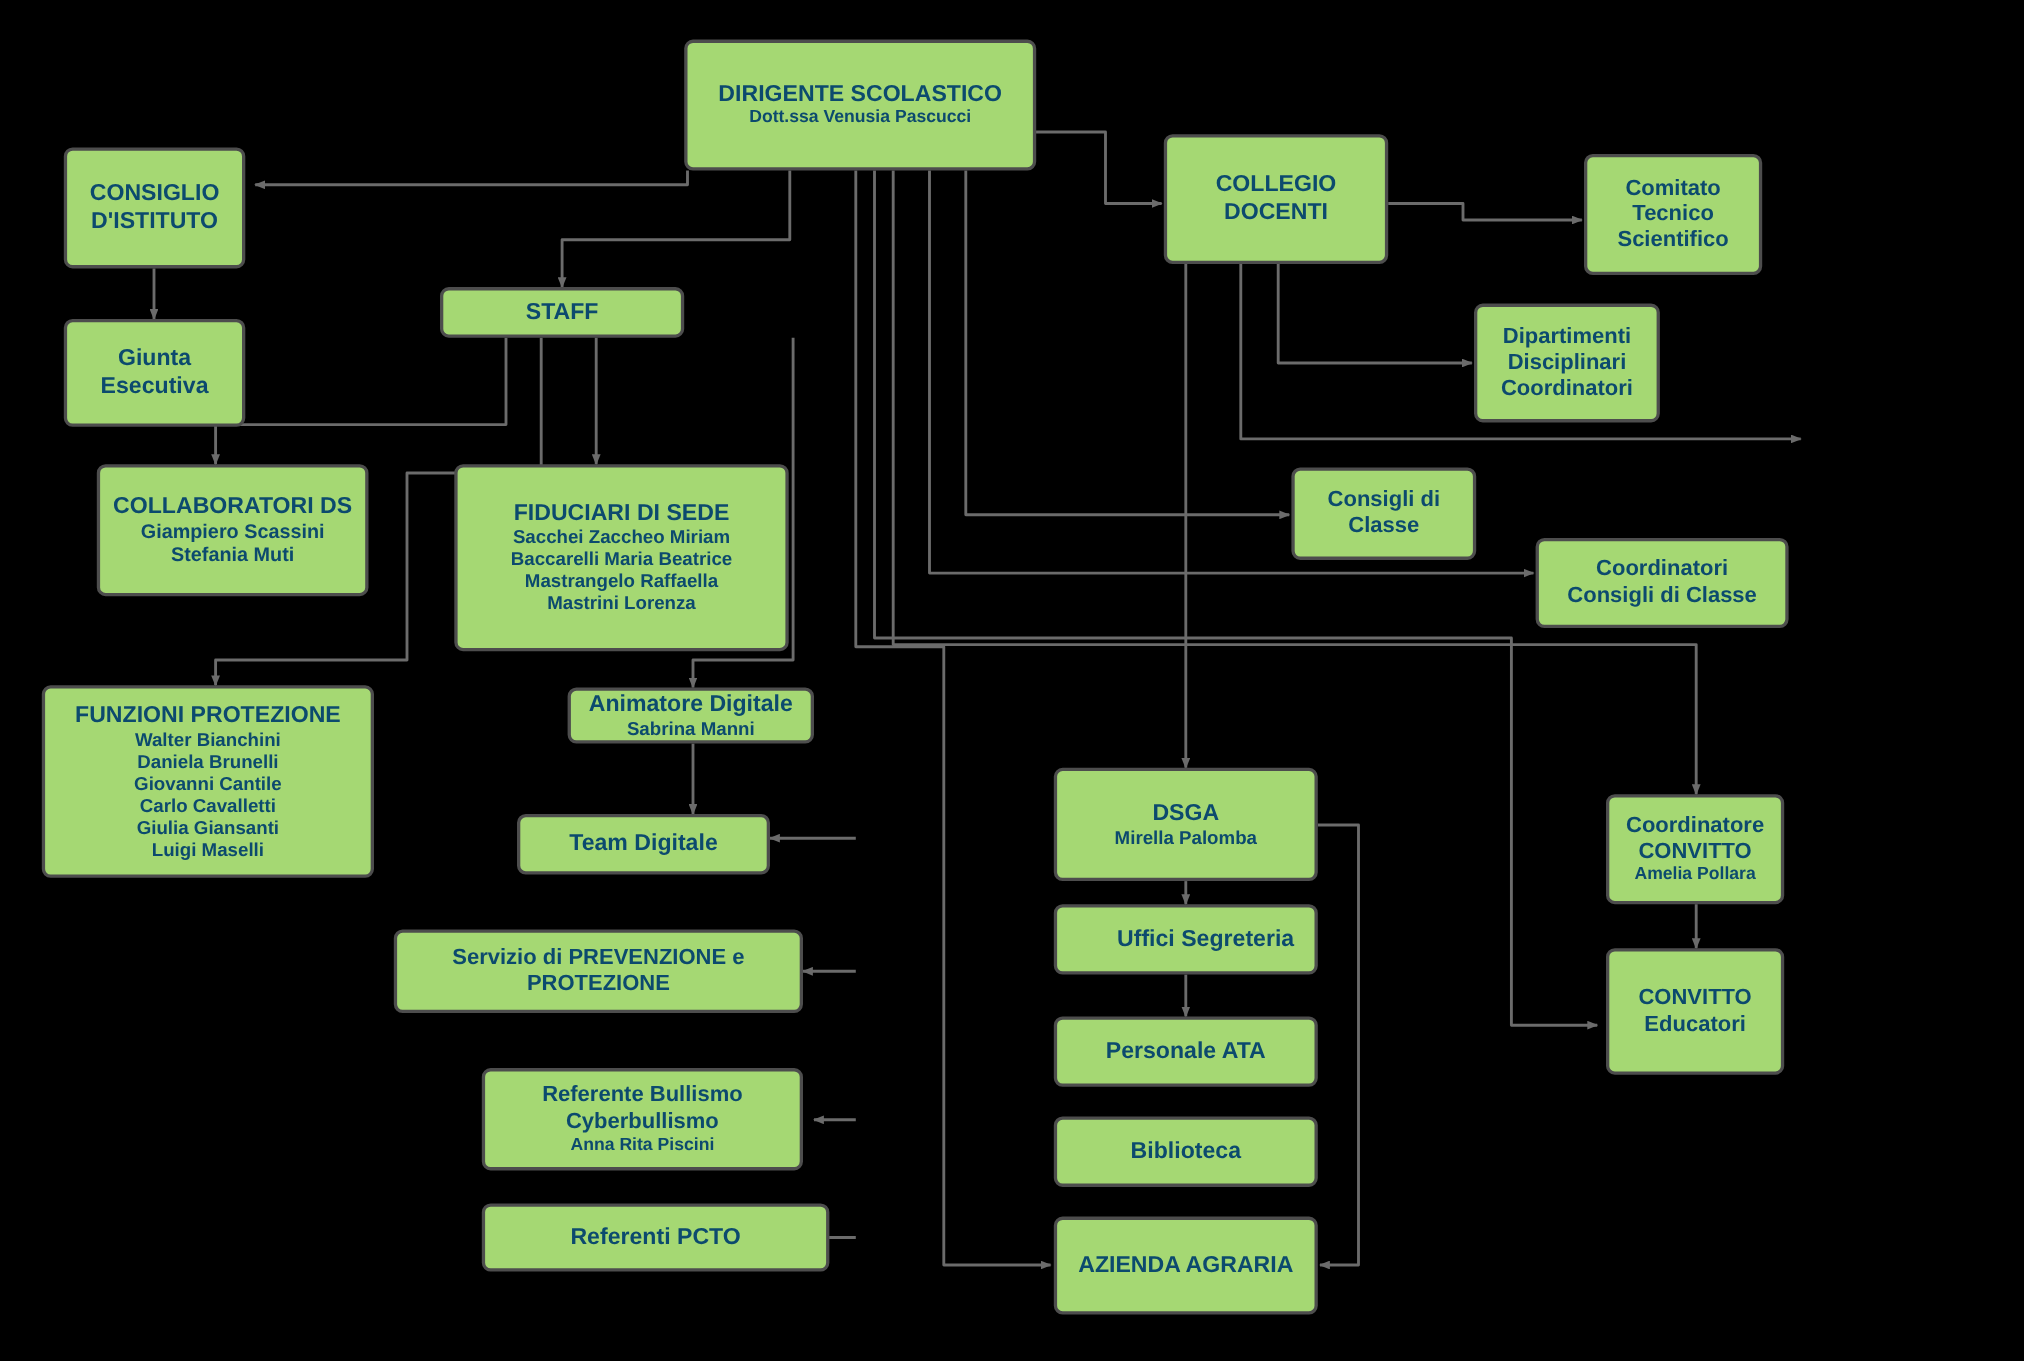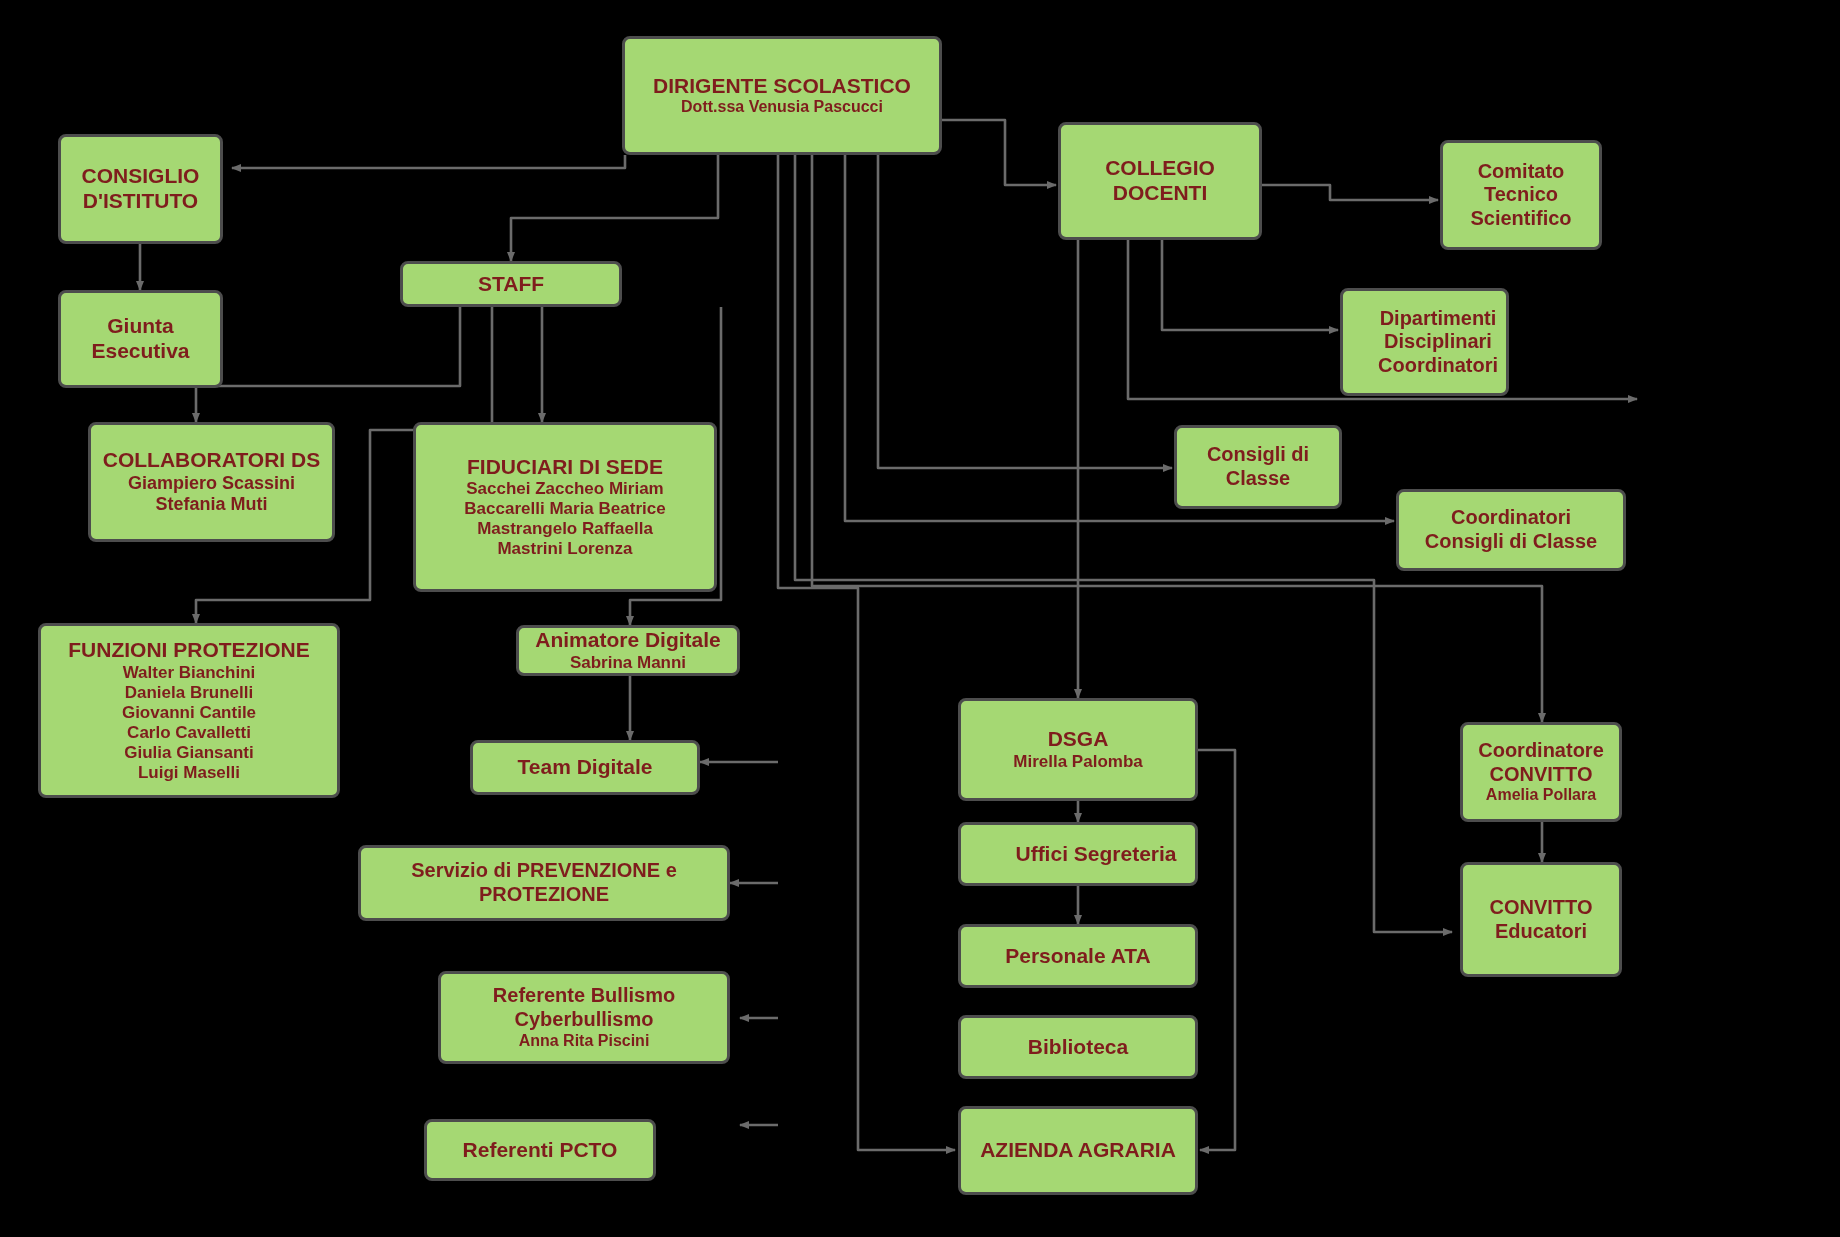--- a/index.html
+++ b/index.html
@@ -27,21 +27,21 @@
     position: absolute;
     box-sizing: border-box;
     background: #A5D873;
     border: 3px solid #4D4D4D;
     border-radius: 8px;
     display: flex;
     flex-direction: column;
     align-items: center;
     justify-content: center;
     text-align: center;
-    color: #7f1d1d;
+    color: #0c4a6e;
     padding: 4px 8px;
     z-index: 2;
   }
   .node .title {
     font-weight: bold;
     line-height: 1.18;
     white-space: pre-line;
   }
   .node .sub {
     font-weight: bold;
@@ -177,36 +177,36 @@
     <div class="title">Servizio di PREVENZIONE e
 PROTEZIONE</div>
   </div>
 
   <div class="node t-20 s-16" style="left:438px; top:971px; width:292px; height:93px;">
     <div class="title">Referente Bullismo
 Cyberbullismo</div>
     <div class="sub">Anna Rita Piscini</div>
   </div>
 
-  <div class="node t-21" style="left:424px; top:1094px; width:232px; height:62px;margin-top:25px;">
+  <div class="node t-21" style="left:438px; top:1094px; width:316px; height:62px;">
     <div class="title">Referenti PCTO</div>
   </div>
 
   <div class="node t-21" style="left:1058px; top:122px; width:204px; height:118px;">
     <div class="title">COLLEGIO
 DOCENTI</div>
   </div>
 
   <div class="node t-20" style="left:1440px; top:140px; width:162px; height:110px;">
     <div class="title">Comitato
 Tecnico
 Scientifico</div>
   </div>
 
-  <div class="node t-20" style="left:1340px; top:288px; width:169px; height:108px;align-items:flex-end;">
+  <div class="node t-20" style="left:1340px; top:276px; width:169px; height:108px;">
     <div class="title">Dipartimenti
 Disciplinari
 Coordinatori</div>
   </div>
 
 
   <div class="node t-20" style="left:1174px; top:425px; width:168px; height:84px;">
     <div class="title">Consigli di
 Classe</div>
   </div>

